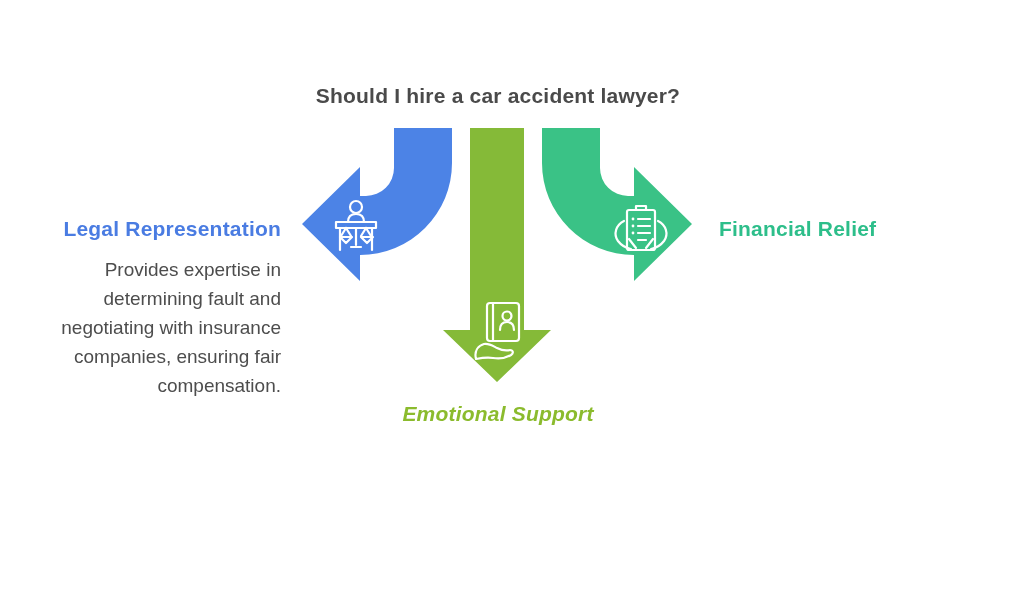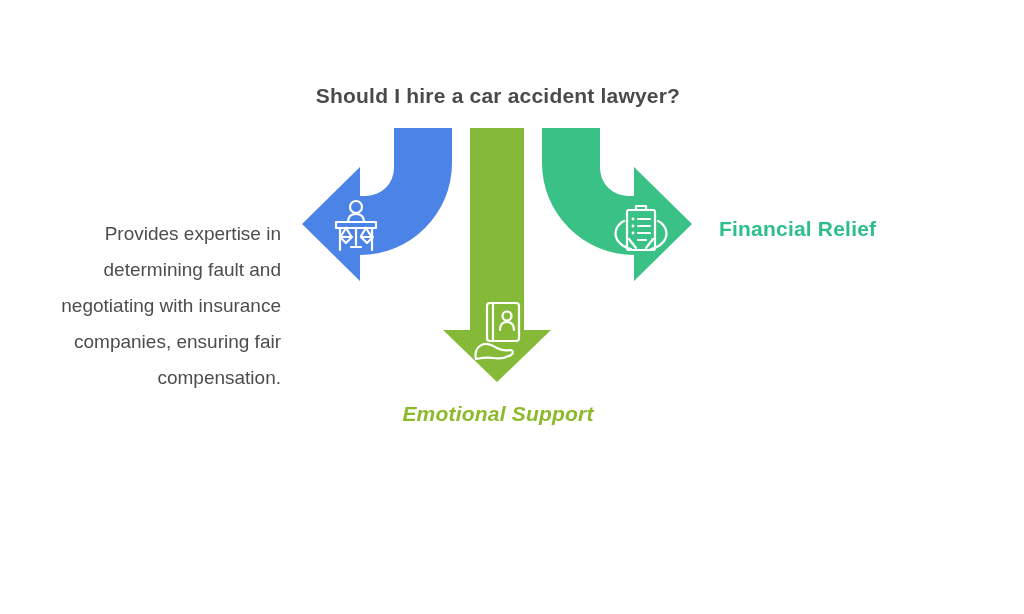--- a/index.html
+++ b/index.html
@@ -9,21 +9,21 @@
   }
   .stage{position:absolute;left:0;top:0;width:1024px;height:474px;}
   svg.arrows{position:absolute;left:0;top:0;width:1024px;height:614px;}
 
   .title{
     position:absolute;top:84px;left:0;width:996px;text-align:center;
     font-size:21px;font-weight:700;color:#4a4a4a;letter-spacing:.2px;
   }
   .section{position:absolute;}
   .section h2{margin:0 0 14px 0;font-size:21px;font-weight:700;line-height:25px;letter-spacing:.2px;}
-  .section .body{font-size:19px;line-height:36px;color:#4d4d4d;white-space:pre-line;}
+  .section .body{font-size:19px;line-height:29px;color:#4d4d4d;white-space:pre-line;}
 
   .sec-legal{top:216px;left:0;width:281px;text-align:right;}
   .sec-legal h2{color:#4a7ce2;}
   .sec-financial{top:216px;left:683px;width:311px;text-align:left;margin-left:36px;}
   .sec-financial h2{color:#2dbe8a;}
   .sec-emotional{top:401px;left:342px;width:312px;text-align:center;font-style:italic;}
   .sec-emotional h2{color:#8bbb2d;}
 
   .icon-stroke{fill:none;stroke:#ffffff;stroke-width:2.2;stroke-linecap:round;stroke-linejoin:round;}
   .icon-fill{fill:#ffffff;stroke:none;}
@@ -72,20 +72,21 @@
       <path class="icon-stroke" d="M 624 221 C 616 225 613 234 618 241 C 621 245 626 248 631 249"></path>
       <path class="icon-stroke" d="M 629 239 L 636 248"></path>
       <path class="icon-stroke" d="M 658 221 C 666 225 669 234 664 241 C 661 245 656 248 651 249"></path>
       <path class="icon-stroke" d="M 653 239 L 646 248"></path>
     </g>
   </svg>
 
   <div class="title">Should I hire a car accident lawyer?</div>
 
   <div class="section sec-legal">
+    <h2>Legal Representation</h2>
     <div class="body">Provides expertise in
 determining fault and
 negotiating with insurance
 companies, ensuring fair
 compensation.</div>
   </div>
 
   <div class="section sec-financial">
     <h2>Financial Relief</h2>
   </div>

